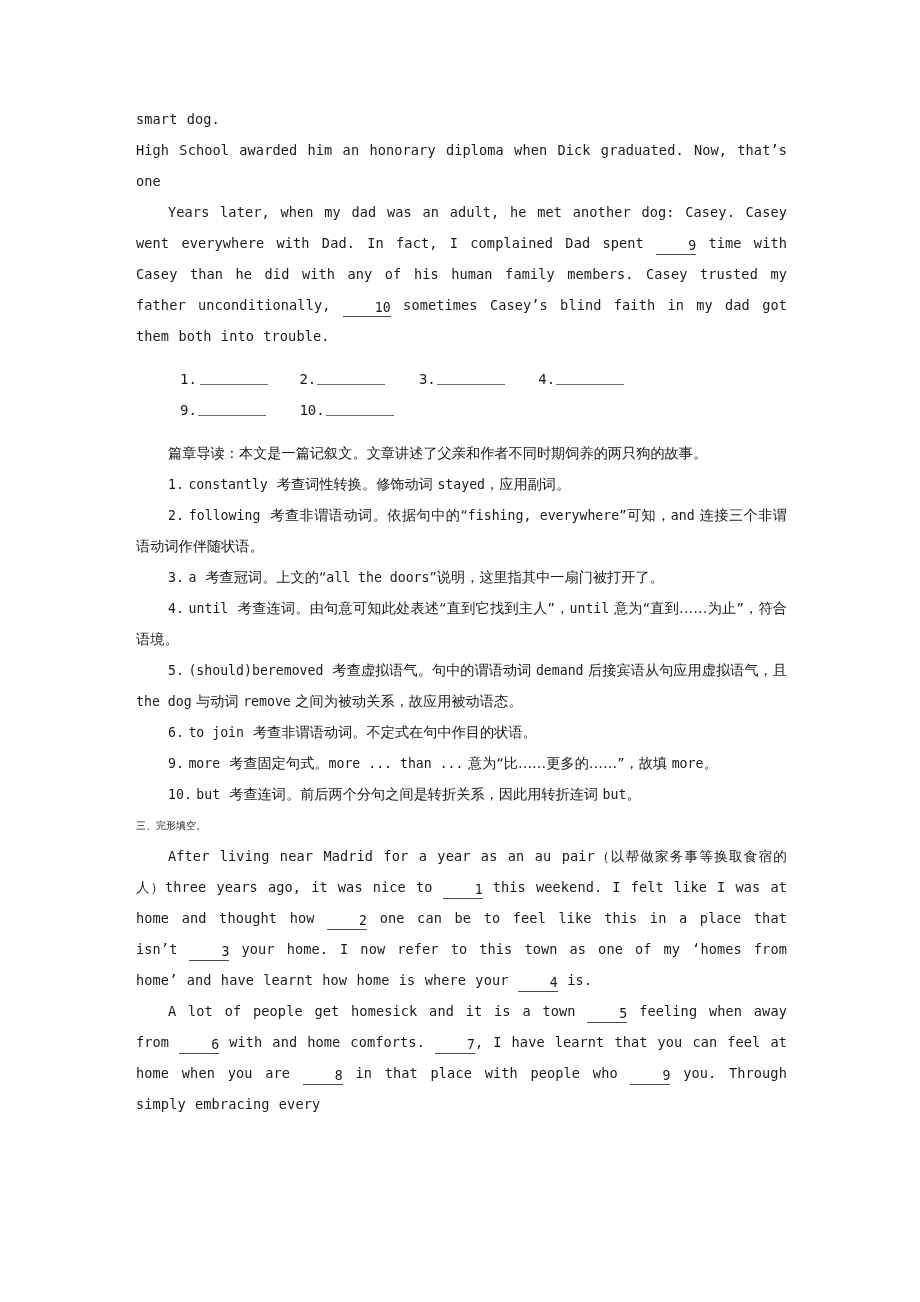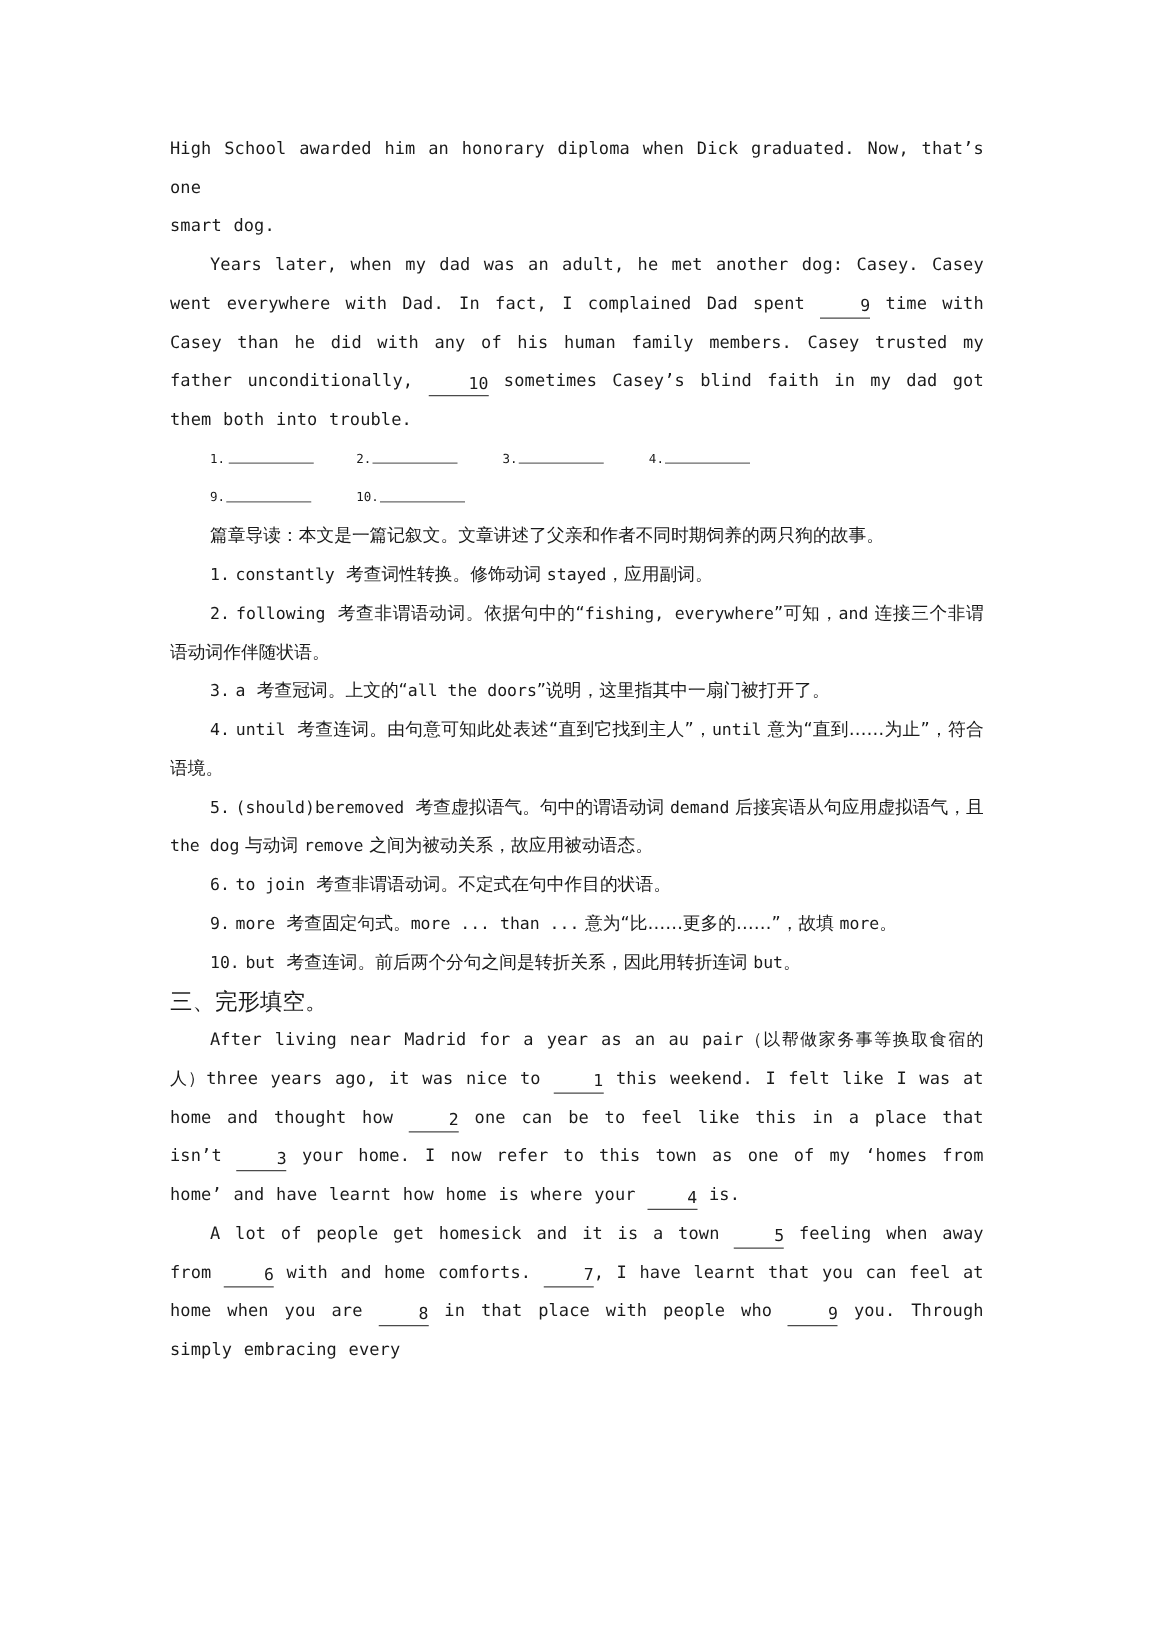--- a/index.html
+++ b/index.html
@@ -61,59 +61,59 @@
     text-align: center;
     min-width: 34px;
     line-height: 17px;
     vertical-align: -2px;
     font-family: "DejaVu Sans Mono", "Liberation Mono", monospace;
     font-size: 13.2px;
   }
 
   
   .answers {
-    margin: 0;
+    margin: 12px;
     padding: 0 0 0 32px;
     font-family: "DejaVu Sans Mono", "Liberation Mono", monospace;
-    font-size: 10px;
+    font-size: 14px;
     line-height: 31px;
   }
   .ans-row { white-space: nowrap; height: 31px; }
   .ans-cell {
     display: inline-block;
     width: 111px;
   }
   .ans-num { display: inline-block; }
   .ans-rule {
     display: inline-block;
     width: 68px;
     border-bottom: 1px solid #6a6a6a;
     height: 14px;
     vertical-align: -1px;
     margin-left: 3px;
   }
   .ans-rule.tight { margin-left: 1px; }
 
   .heading-flush {
     font-family: "DejaVu Sans", "Liberation Sans", sans-serif;
-    font-size: 18px;
+    font-size: 10px;
     line-height: 31px;
     margin: 0;
   }
 </style>
 </head>
 <body>
 
 <div id="page">
 
   <div class="en en-para">
+    <span>smart dog.</span>
+  </div>
+  <div class="en en-para">
     <span>High School awarded him an honorary diploma when Dick graduated. Now, that’s one</span>
-  </div>
-  <div class="en en-para">
-    <span>smart dog.</span>
   </div>
 
   <div class="en en-para indent2">
     <span>Years later, when my dad was an adult, he met another dog: Casey. Casey went everywhere with Dad. In fact, I complained Dad spent</span>
     <span class="blank">9</span>
     <span>time with Casey than he did with any of his human family members. Casey trusted my father unconditionally,</span>
     <span class="blank">10</span>
     <span>sometimes Casey’s blind faith in my dad got them both into trouble.</span>
   </div>
 

